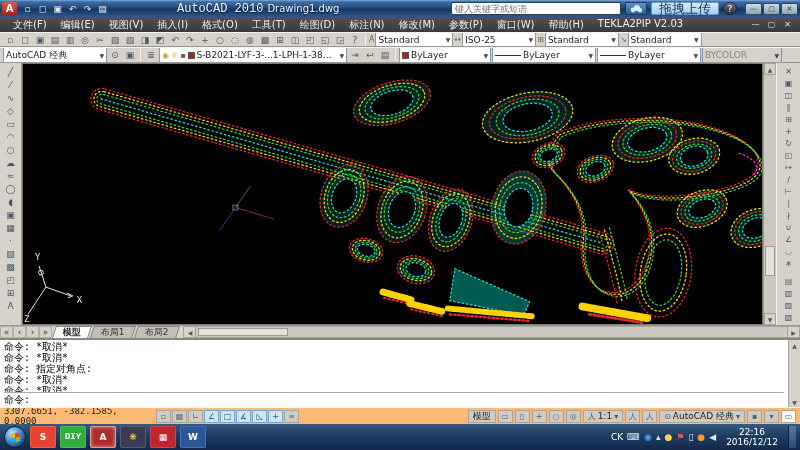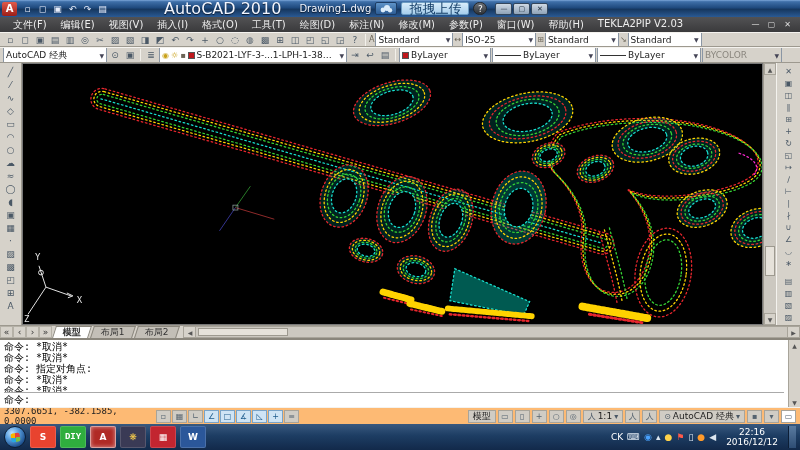--- a/index.html
+++ b/index.html
@@ -7,22 +7,22 @@
   .screen{width:800px;height:450px;position:relative;display:flex;flex-direction:column;
     font-family:"DejaVu Sans","Liberation Sans",sans-serif;font-size:11px;overflow:hidden;background:#d6d2ca;}
 
   
   .titlebar{height:17px;flex:0 0 17px;display:flex;align-items:center;padding:0 2px;gap:4px;
     background:linear-gradient(#7da7d9 0%,#3f6fa8 10%,#1f4a7e 45%,#16375f 55%,#2a5a94 100%);color:#fff;}
   .acad-logo{width:15px;height:14px;background:linear-gradient(#e05a4a,#9c1f18);color:#fff;font-weight:bold;
     font-size:10px;display:flex;align-items:center;justify-content:center;border-radius:2px;}
   .qbar{display:flex;gap:2px;align-items:center;}
   .qbar .tbi{color:#e8eefc;font-size:9px;width:13px;height:13px;}
-  .tb-title{margin-left:51px;font-size:16px;color:#f2f6ff;white-space:nowrap;text-shadow:0 1px 1px #0a1a30;}
-  .tb-doc{margin-left:14px;font-size:10px;color:#f2f6ff;white-space:nowrap;text-shadow:0 1px 1px #0a1a30;}
+  .tb-title{margin-left:64px;font-size:12px;color:#f2f6ff;white-space:nowrap;text-shadow:0 1px 1px #0a1a30;font-family:Liberation Mono, monospace;}
+  .tb-doc{font-size:10px;color:#f2f6ff;white-space:nowrap;text-shadow:0 1px 1px #0a1a30;}
   .searchbox{margin-left:auto;width:170px;height:13px;background:#fff;border:1px solid #27425f;border-radius:2px;
     font-size:9px;color:#666;padding:0 3px;font-family:inherit;}
   .cloud-btn{width:22px;height:13px;background:linear-gradient(#5e93c8,#2d5d96);border:1px solid #1d3c63;border-radius:2px;
     display:flex;align-items:center;justify-content:center;}
   .cloud-btn svg{display:block;}
   .upload-btn{height:13px;padding:0 7px;background:linear-gradient(#d8ecfa,#a8cfec);border:1px solid #6d9cc2;border-radius:2px;
     color:#123c66;font-size:13px;display:flex;align-items:center;}
   .help-btn{width:14px;height:13px;border-radius:7px;background:linear-gradient(#6a6f76,#2f3338);border:1px solid #22262b;
     color:#fff;font-size:9px;display:flex;align-items:center;justify-content:center;}
   .winbtns{display:flex;gap:1px;margin-left:4px;}
@@ -136,20 +136,21 @@
 
     <span class="tbi">▫</span>
         <span class="tbi">◻</span>
         <span class="tbi">▣</span>
         <span class="tbi">↶</span>
         <span class="tbi">↷</span>
         <span class="tbi">▤</span>
       </div>
     <span class="tb-title">AutoCAD 2010</span>
     <span class="tb-doc">Drawing1.dwg</span>
+    <input class="searchbox" placeholder="键入关键字或短语" style="">
     <span class="cloud-btn">
       <svg width="14" height="9" viewBox="0 0 14 9">
           <circle cx="4" cy="6" r="2.4" fill="#dbecfa"></circle>
           <circle cx="8" cy="4" r="3" fill="#dbecfa"></circle>
           <circle cx="11" cy="6.2" r="2.2" fill="#dbecfa"></circle>
         </svg>
     </span>
     <span class="upload-btn">拖拽上传</span>
     <span class="help-btn">?</span>
     <div class="winbtns">

